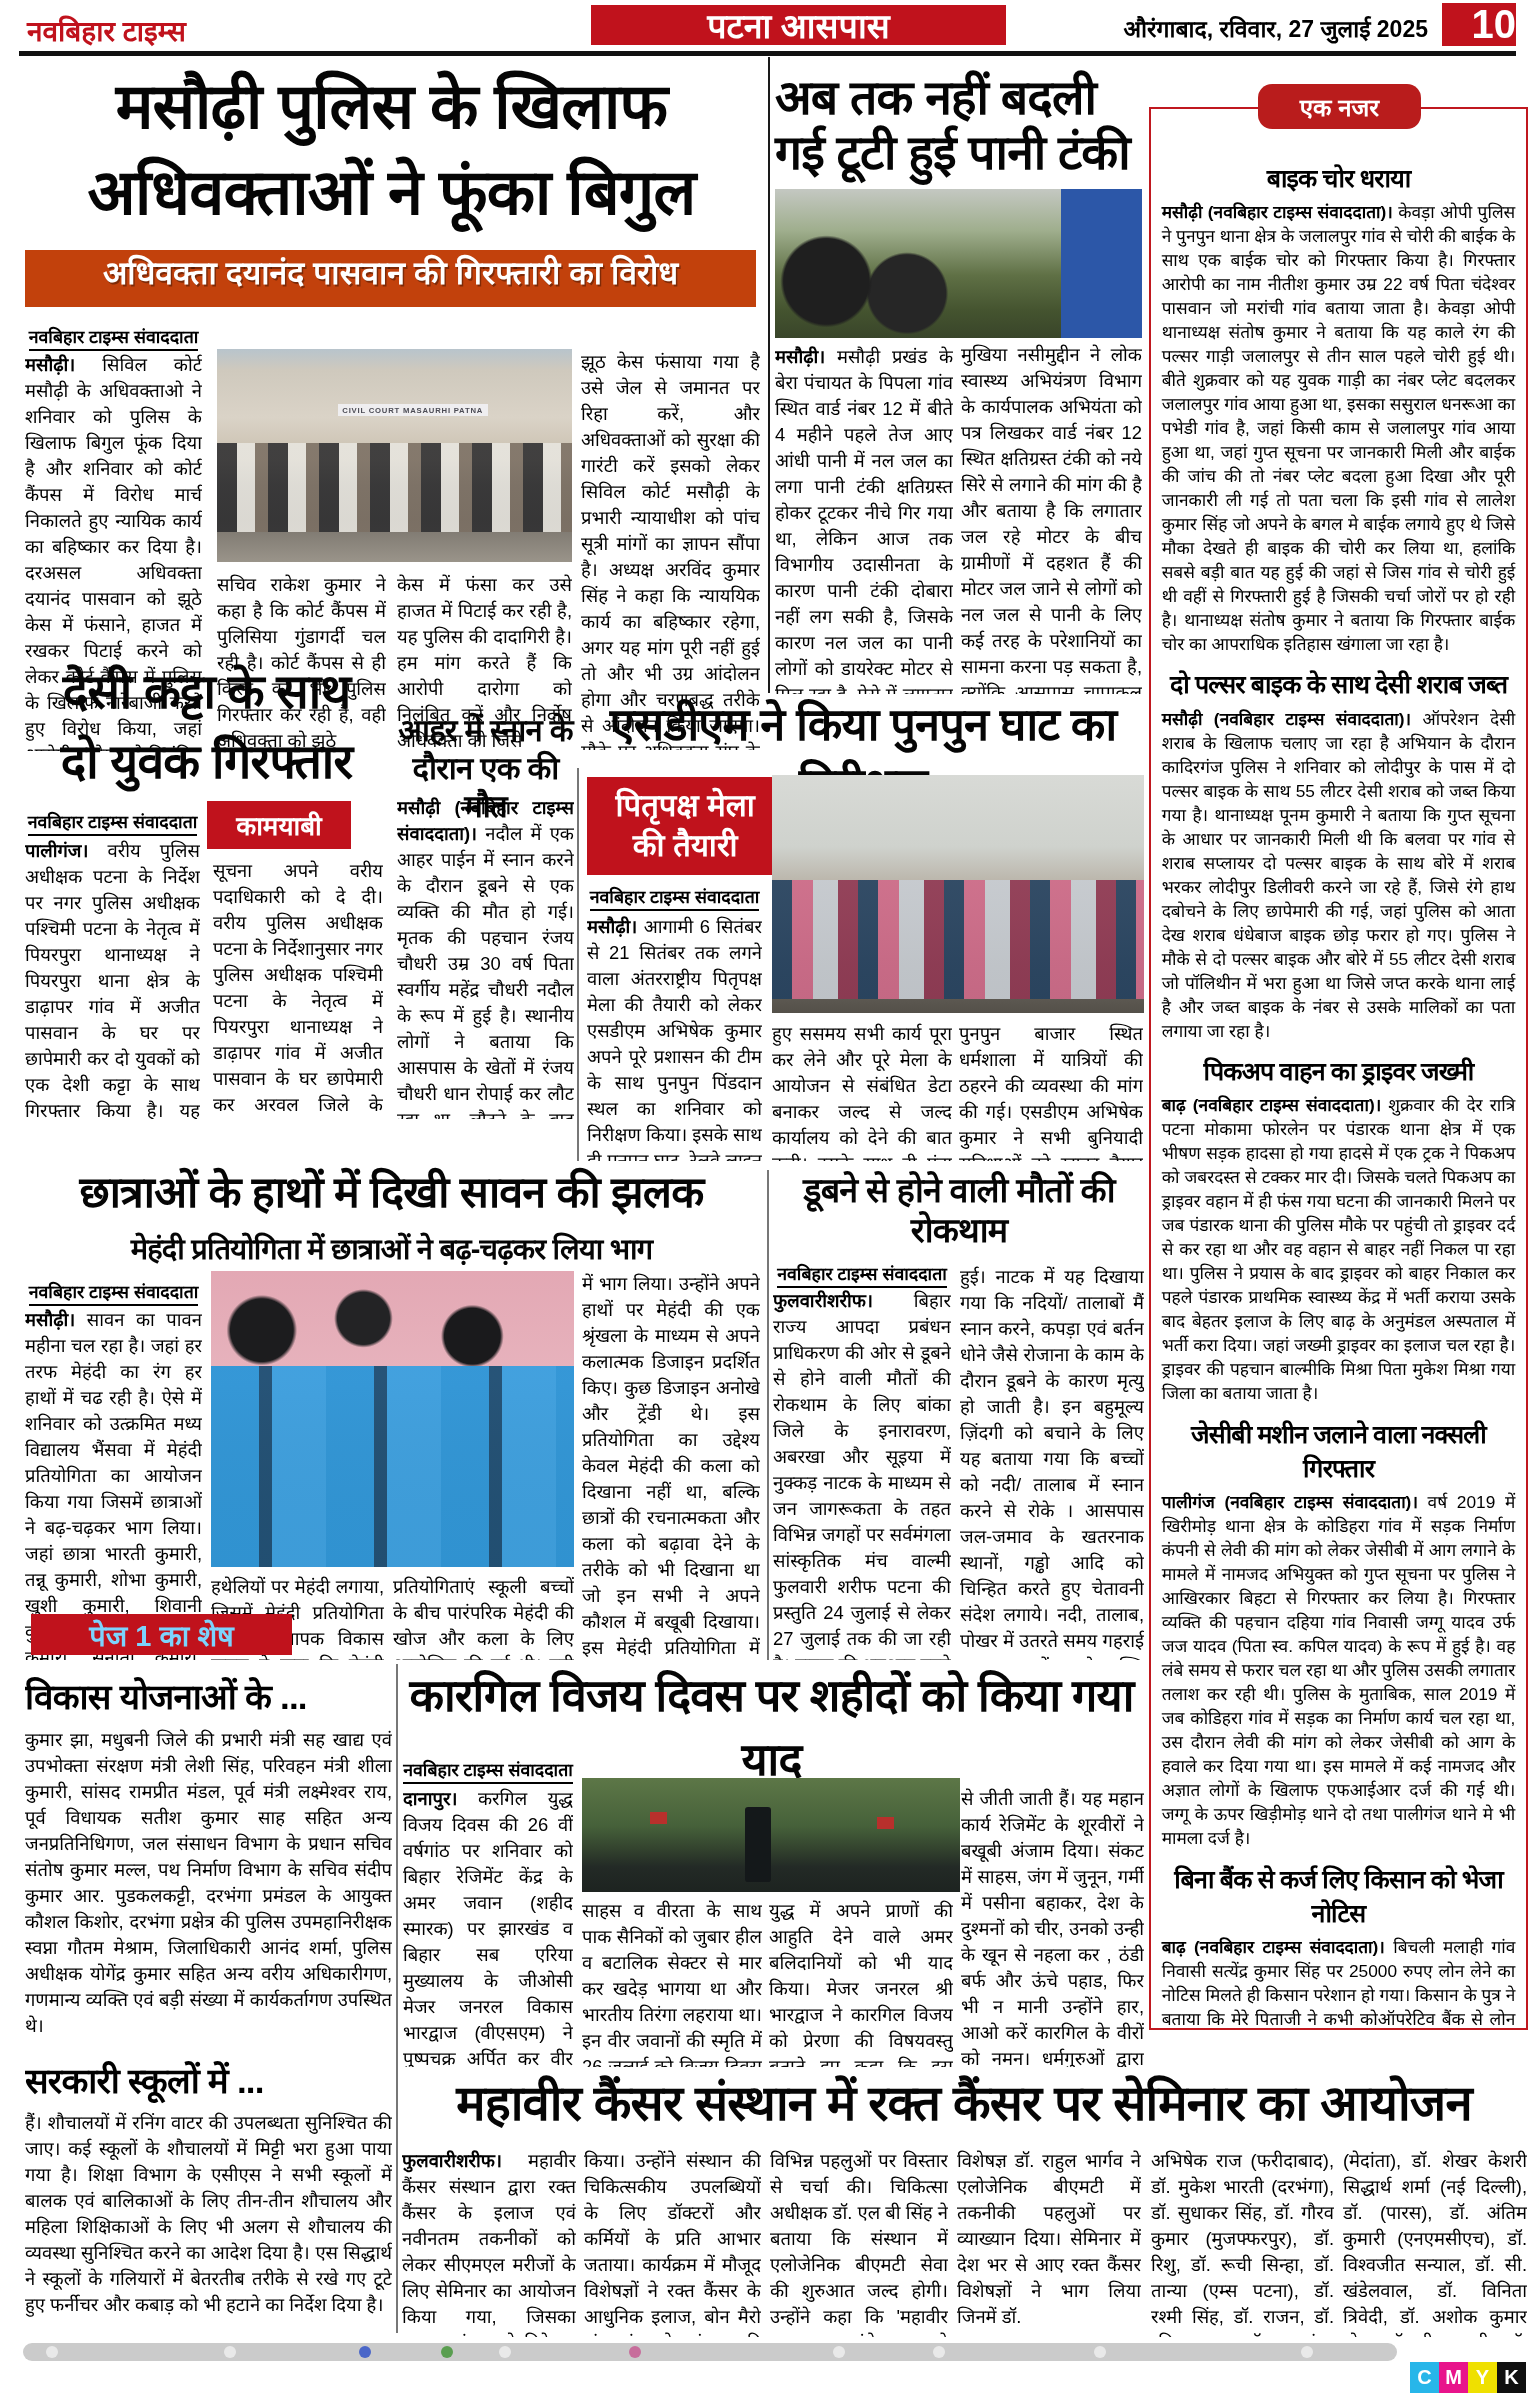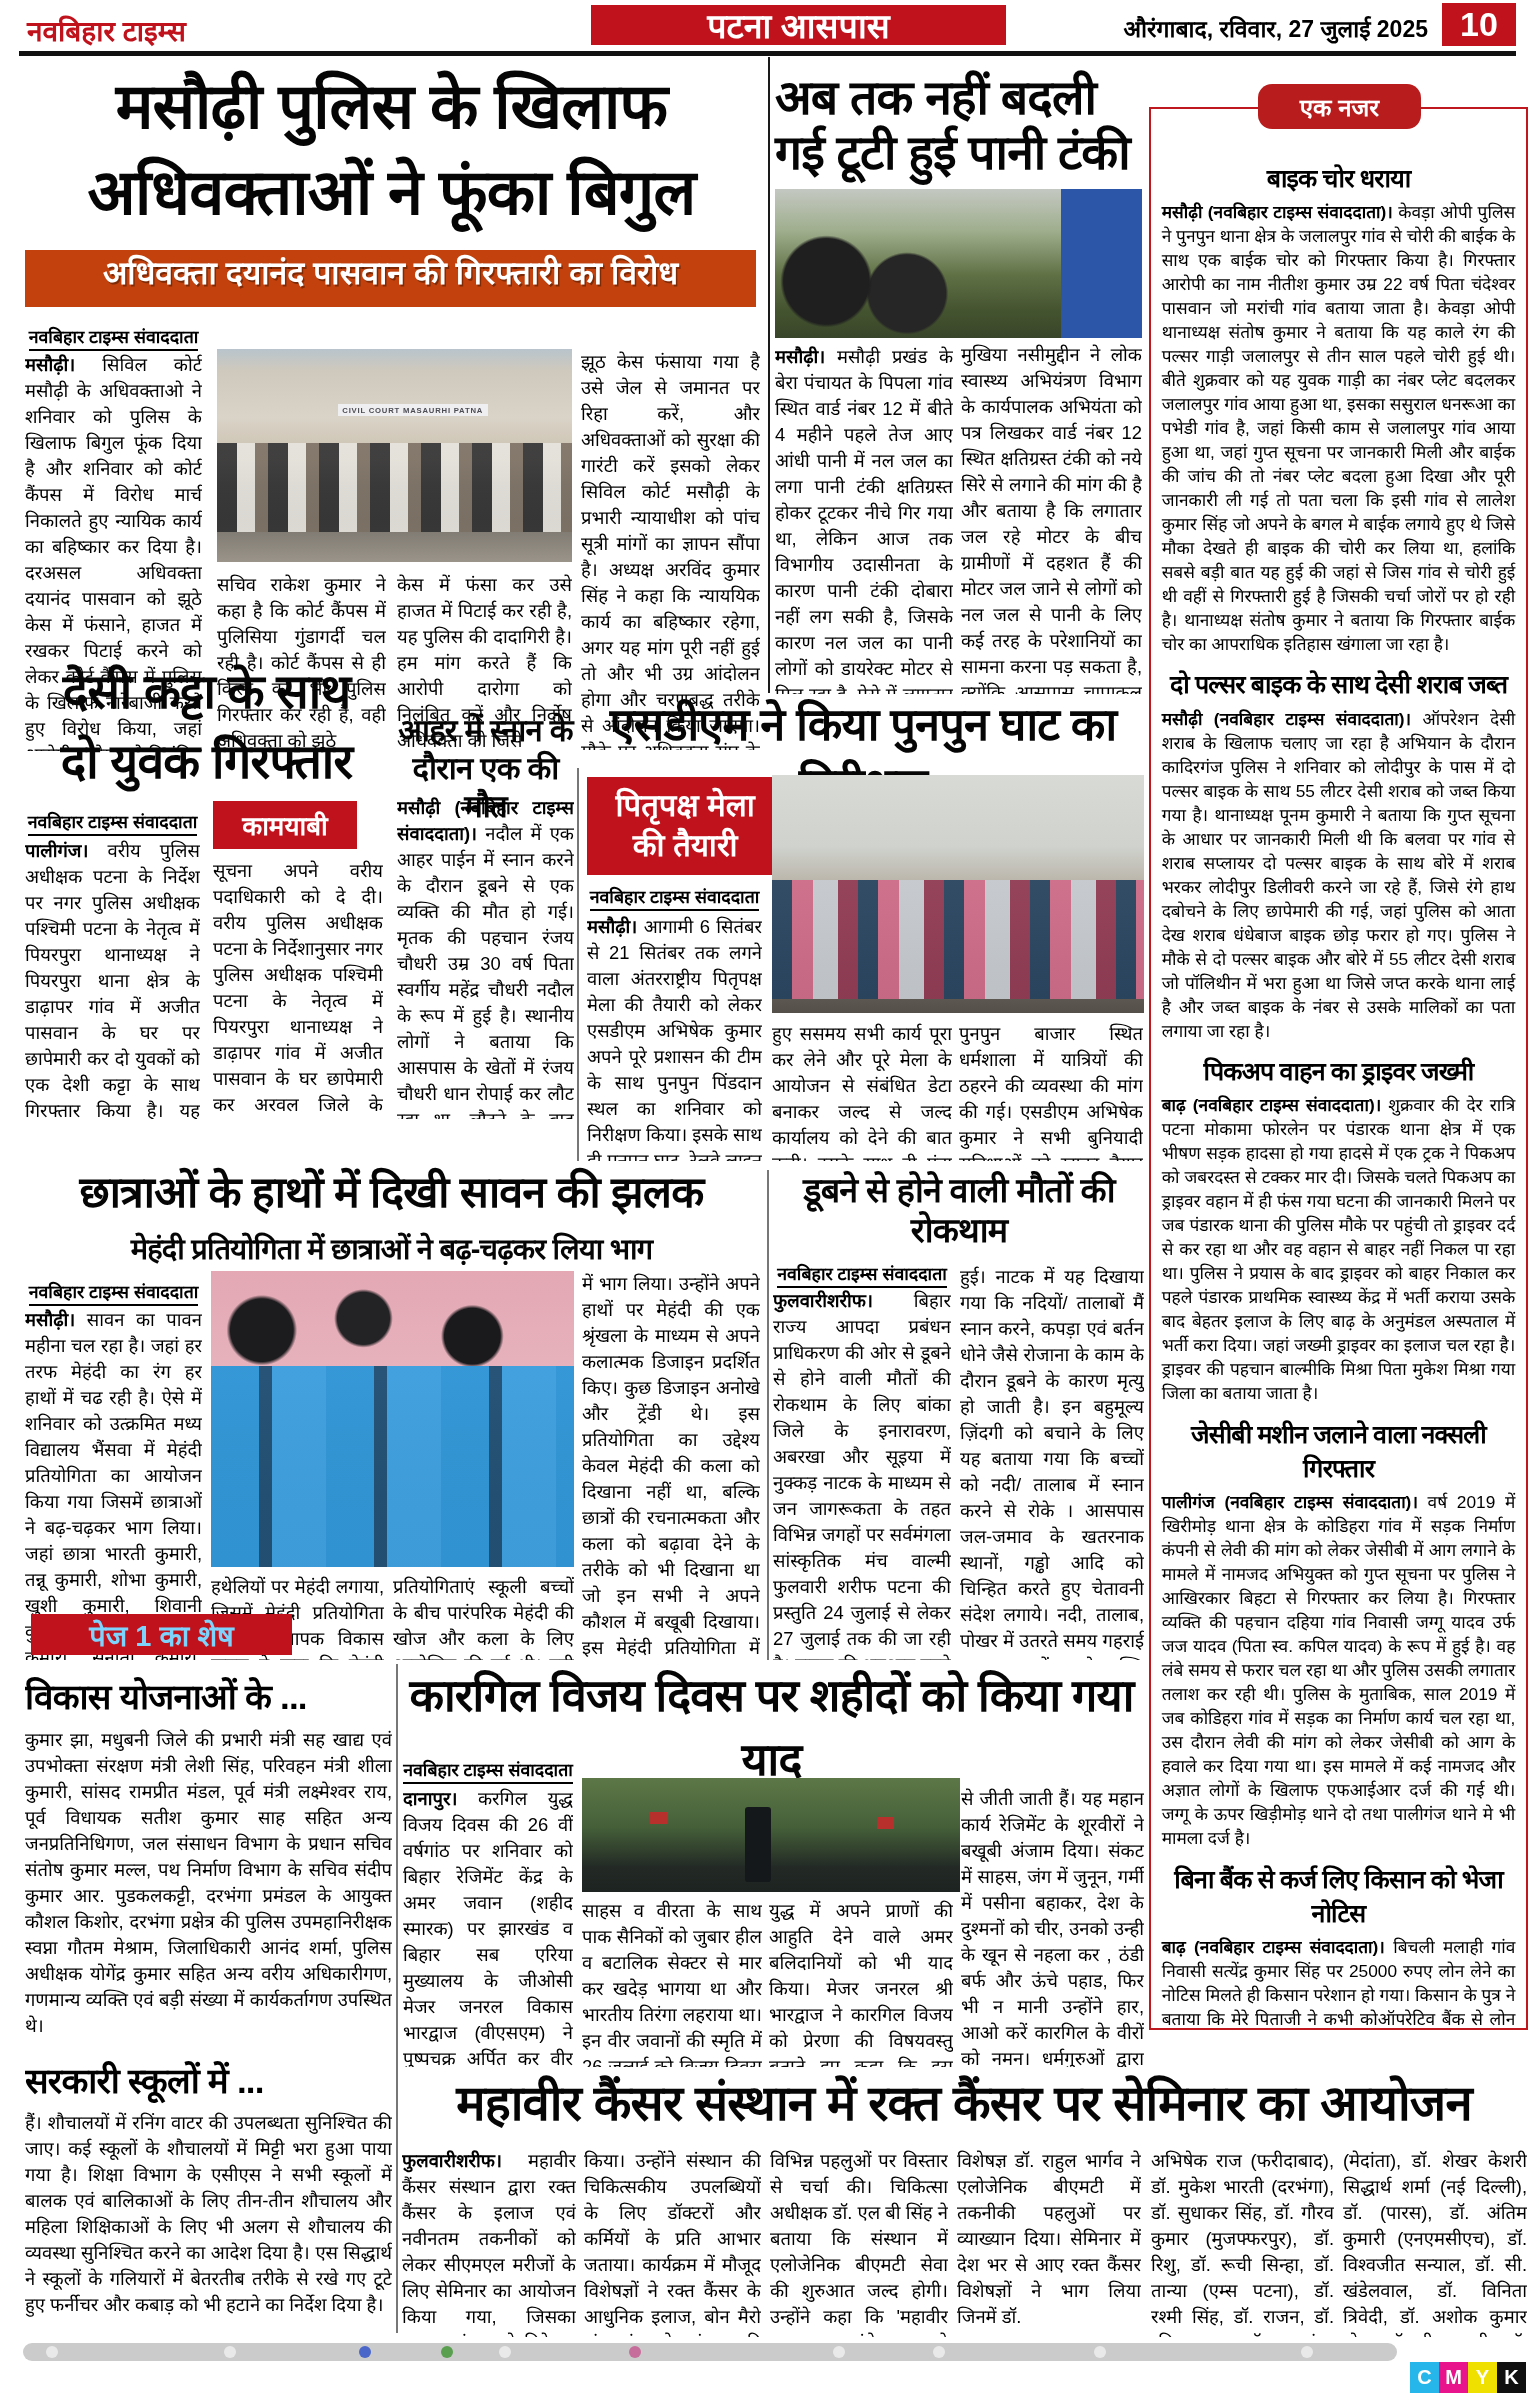--- a/index.html
+++ b/index.html
@@ -14,22 +14,22 @@
   .byline span{border-bottom:2.3px solid #000;padding-bottom:1.5px;}
   .kicker{background:#c0121c;color:#fff;font-weight:bold;display:flex;align-items:center;
           justify-content:center;text-align:center;}
   .vrule{position:absolute;width:1.5px;background:#1a1a1a;}
   .photo{position:absolute;overflow:hidden;}
   
   #masthead{font-size:28px;font-weight:bold;color:#c0121c;}
   #section-banner{background:#c0121c;color:#fff;font-weight:bold;font-size:34px;
                   display:flex;align-items:center;justify-content:center;}
   #page-date{font-size:23px;font-weight:bold;text-align:right;}
-  #page-num{background:#c0121c;color:#fff;font-weight:bold;font-size:34px;
-            display:flex;align-items:center;justify-content:center;}
+  #page-num{background:#c0121c;color:#fff;font-weight:bold;font-size:40px;
+            display:flex;align-items:center;justify-content:flex-end;}
   
   #lead-sub{background:#c2410c;color:#fff;font-weight:bold;font-size:32px;
             display:flex;align-items:flex-start;justify-content:center;text-shadow:1.5px 1.5px 0 rgba(0,0,0,.35);}
   
   #ek-box{border:2.3px solid #c0181f;box-sizing:border-box;padding:40px 10.7px 7.7px 10.7px;overflow:hidden;}
   #ek-pill{background:#b91c1c;color:#fff;font-weight:bold;font-size:24px;border-radius:14px;
            display:flex;align-items:center;justify-content:center;z-index:3;}
   .brief h3{font-size:25px;font-weight:bold;text-align:center;margin:10.7px 0 6.1px 0;letter-spacing:-0.8px;}
   .brief p{font-size:17.3px;line-height:24px;text-align:justify;margin:0;}
   
@@ -125,21 +125,21 @@
     </div>
 
   </div>
   <div class="abs" id="ek-pill" style="left:1258px;top:84px;width:163px;height:45px;">
     <span>एक नजर</span>
   </div>
 
   <div class="abs hl" style="left:23px;top:659px;width:367px;height:68px;font-size:48px;line-height:66px;">देसी कट्टा के साथ</div>
   <div class="abs hl" style="left:23px;top:729px;width:367px;height:68px;font-size:48px;line-height:66px;">दो युवक गिरफ्तार</div>
   <div class="abs byline" style="left:25px;top:809px;width:175px;height:24.6px;"><span>नवबिहार टाइम्स संवाददाता</span></div>
-  <div class="abs kicker" style="left:213px;top:801px;width:144px;height:48px;font-size:26px;">
+  <div class="abs kicker" style="left:207px;top:801px;width:144px;height:48px;font-size:26px;">
     <span>कामयाबी</span>
   </div>
   <div class="abs bt" style="left:25px;top:838px;width:175px;height:281px;">
     <b>पालीगंज।</b>
     <span>वरीय पुलिस अधीक्षक पटना के निर्देश पर नगर पुलिस अधीक्षक पश्चिमी पटना के नेतृत्व में पियरपुरा थानाध्यक्ष ने पियरपुरा थाना क्षेत्र के डाढ़ापर गांव में अजीत पासवान के घर पर छापेमारी कर दो युवकों को एक देशी कट्टा के साथ गिरफ्तार किया है। यह जानकारी नगर पुलिस अधीक्षक पश्चिमी पटना के द्वारा प्रेस विज्ञप्ति जारी कर दी गई है। विज्ञप्ति में बताया गया है कि शुक्रवार को पियरपुरा थानाध्यक्ष को गुप्त सूचना मिली थी कि डाढ़ापर निवासी अजीत पासवान अपने भगिना राजा उर्फ रितिक से देशी कट्टा मंगवाया है। पियरपुरा थानाध्यक्ष ने इसकी</span>
   </div>
   <div class="abs bt" style="left:213px;top:858px;width:170px;height:261px;">सूचना अपने वरीय पदाधिकारी को दे दी। वरीय पुलिस अधीक्षक पटना के निर्देशानुसार नगर पुलिस अधीक्षक पश्चिमी पटना के नेतृत्व में पियरपुरा थानाध्यक्ष ने डाढ़ापर गांव में अजीत पासवान के घर छापेमारी कर अरवल जिले के किंजर थाने के मिर्जापुर निवासी राजा कुमार उर्फ रितिक एवं रामकुमार उर्फ रॉकी कुमार पिता बृजनंदन को एक देशी कट्टा के साथ गिरफ्तार किया है। गिरफ्तार दोनों अभियुक्तों के ऊपर खिड़ीमोड़ (पियरपुरा) थाने में मामला दर्ज कर दोनों को न्यायिक हिरासत में जेल भेज दिया गया है।</div>
 
   <div class="abs hl" style="left:397px;top:712px;width:177px;height:77px;font-size:31px;line-height:38px;">आहर में स्नान के दौरान एक की मौत</div>
   <div class="abs bt" style="left:397px;top:795px;width:177px;height:324px;">

